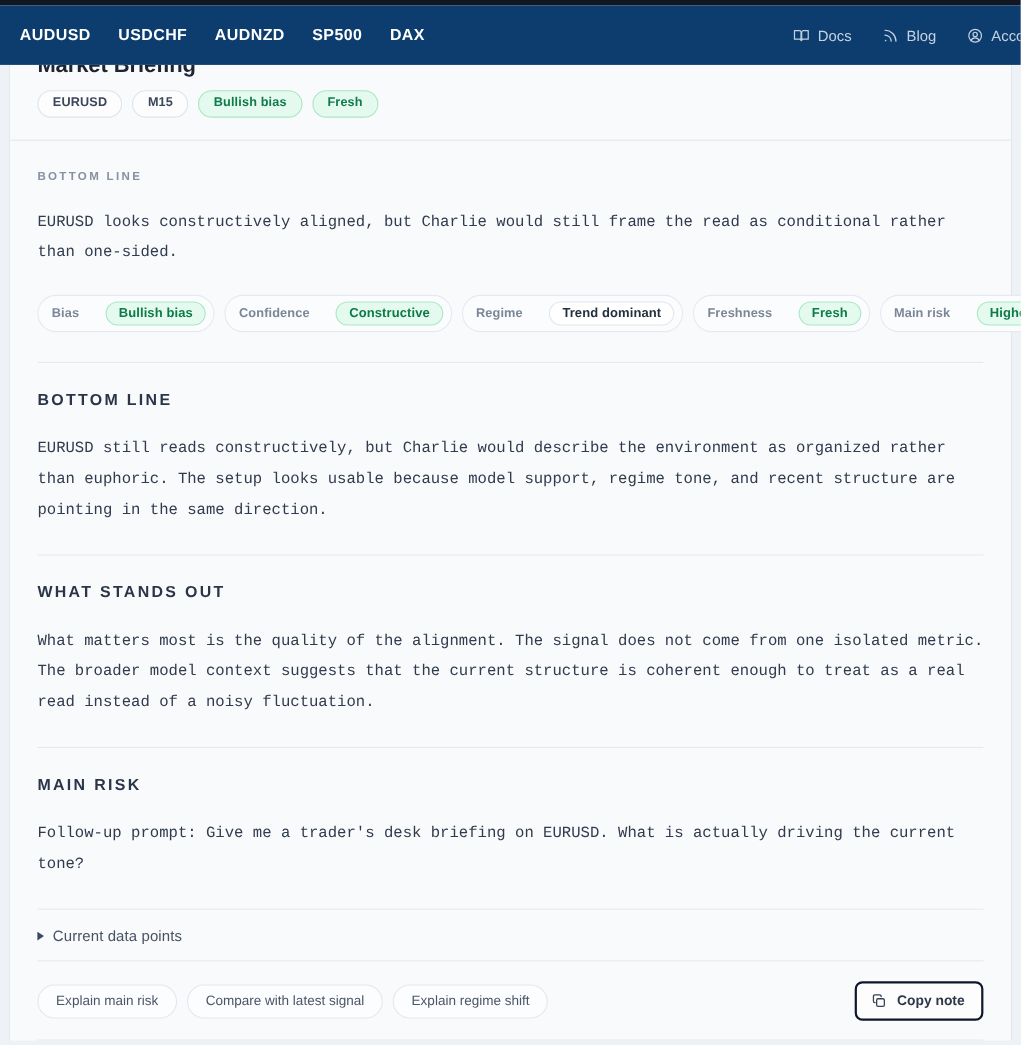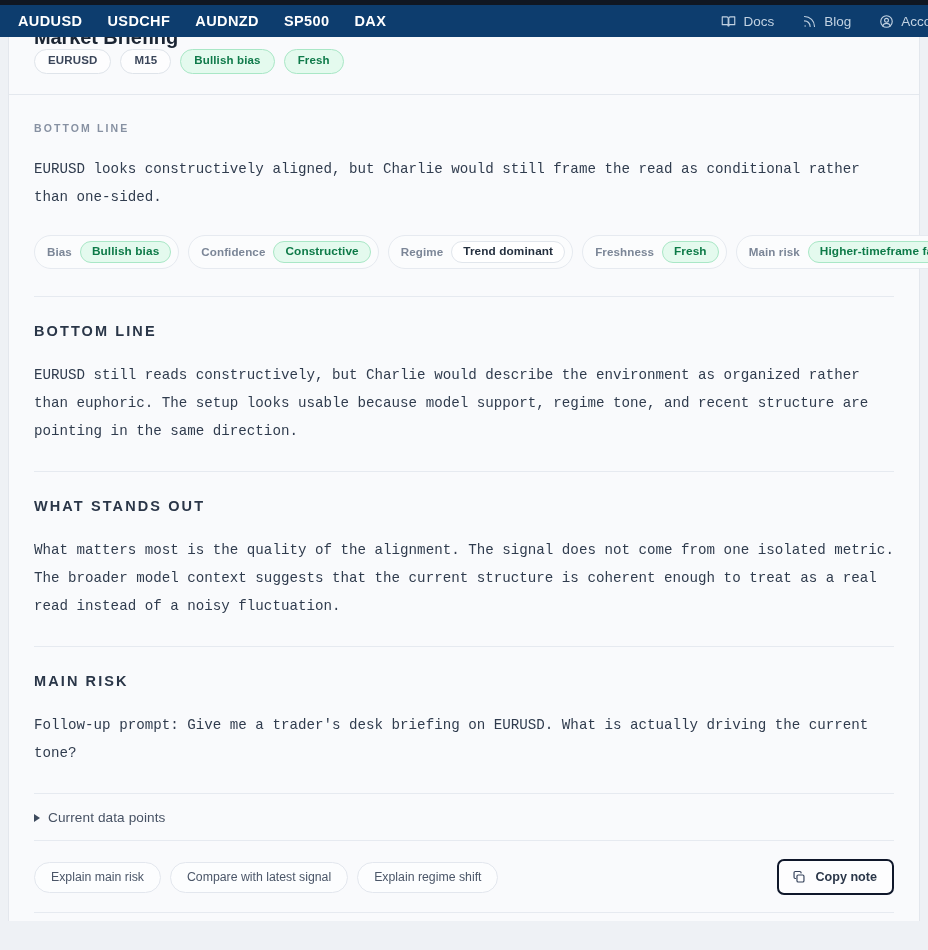--- a/index.html
+++ b/index.html
@@ -20,21 +20,21 @@
 
   
   .top-strip {
     height: 5px;
     width: 100%;
     background: #101722;
   }
 
   
   .navbar {
-    height: 32px;
+    height: 54px;
     background: #0d3d6e;
     display: flex;
     align-items: center;
     justify-content: space-between;
     padding: 0 0 0 18px;
     width: 100%;
     overflow: hidden;
   }
   .nav-symbols {
     display: flex;
@@ -96,20 +96,21 @@
     font-weight: 700;
     color: #1b2533;
     letter-spacing: -0.1px;
     line-height: 1.2;
     padding-left: 9px;
   }
   .head-pills {
     display: flex;
     align-items: center;
     gap: 9px;
+    margin-top: 11px;
     padding-left: 9px;
   }
   .pill {
     border-radius: 999px;
     font-size: 11.5px;
     font-weight: 700;
     padding: 5px 13px 6px;
     letter-spacing: 0.15px;
     white-space: nowrap;
     line-height: 1;
@@ -163,21 +164,21 @@
   .chips {
     display: flex;
     align-items: center;
     gap: 9px;
     margin-top: 24px;
     flex-wrap: nowrap;
   }
   .chip {
     display: inline-flex;
     align-items: center;
-    gap: 8px;
+    gap: 24px;
     border: 1px solid #e6eaf0;
     background: #fbfcfd;
     border-radius: 999px;
     padding: 5px 7px 5px 12px;
     white-space: nowrap;
   }
   .chip-label {
     font-size: 11.6px;
     font-weight: 600;
     color: #7b8697;

